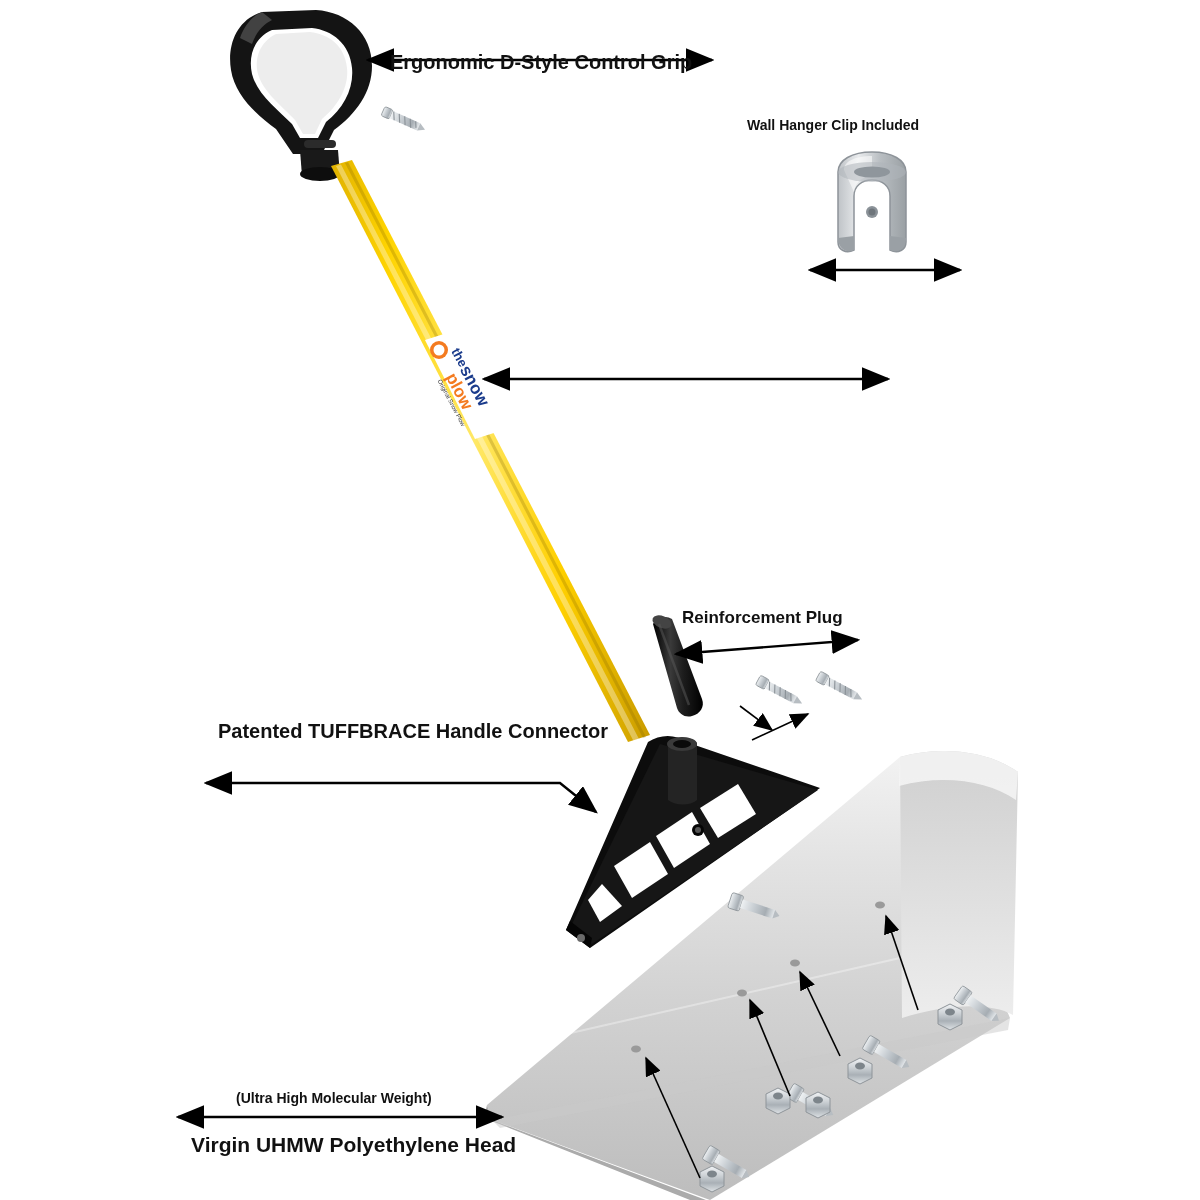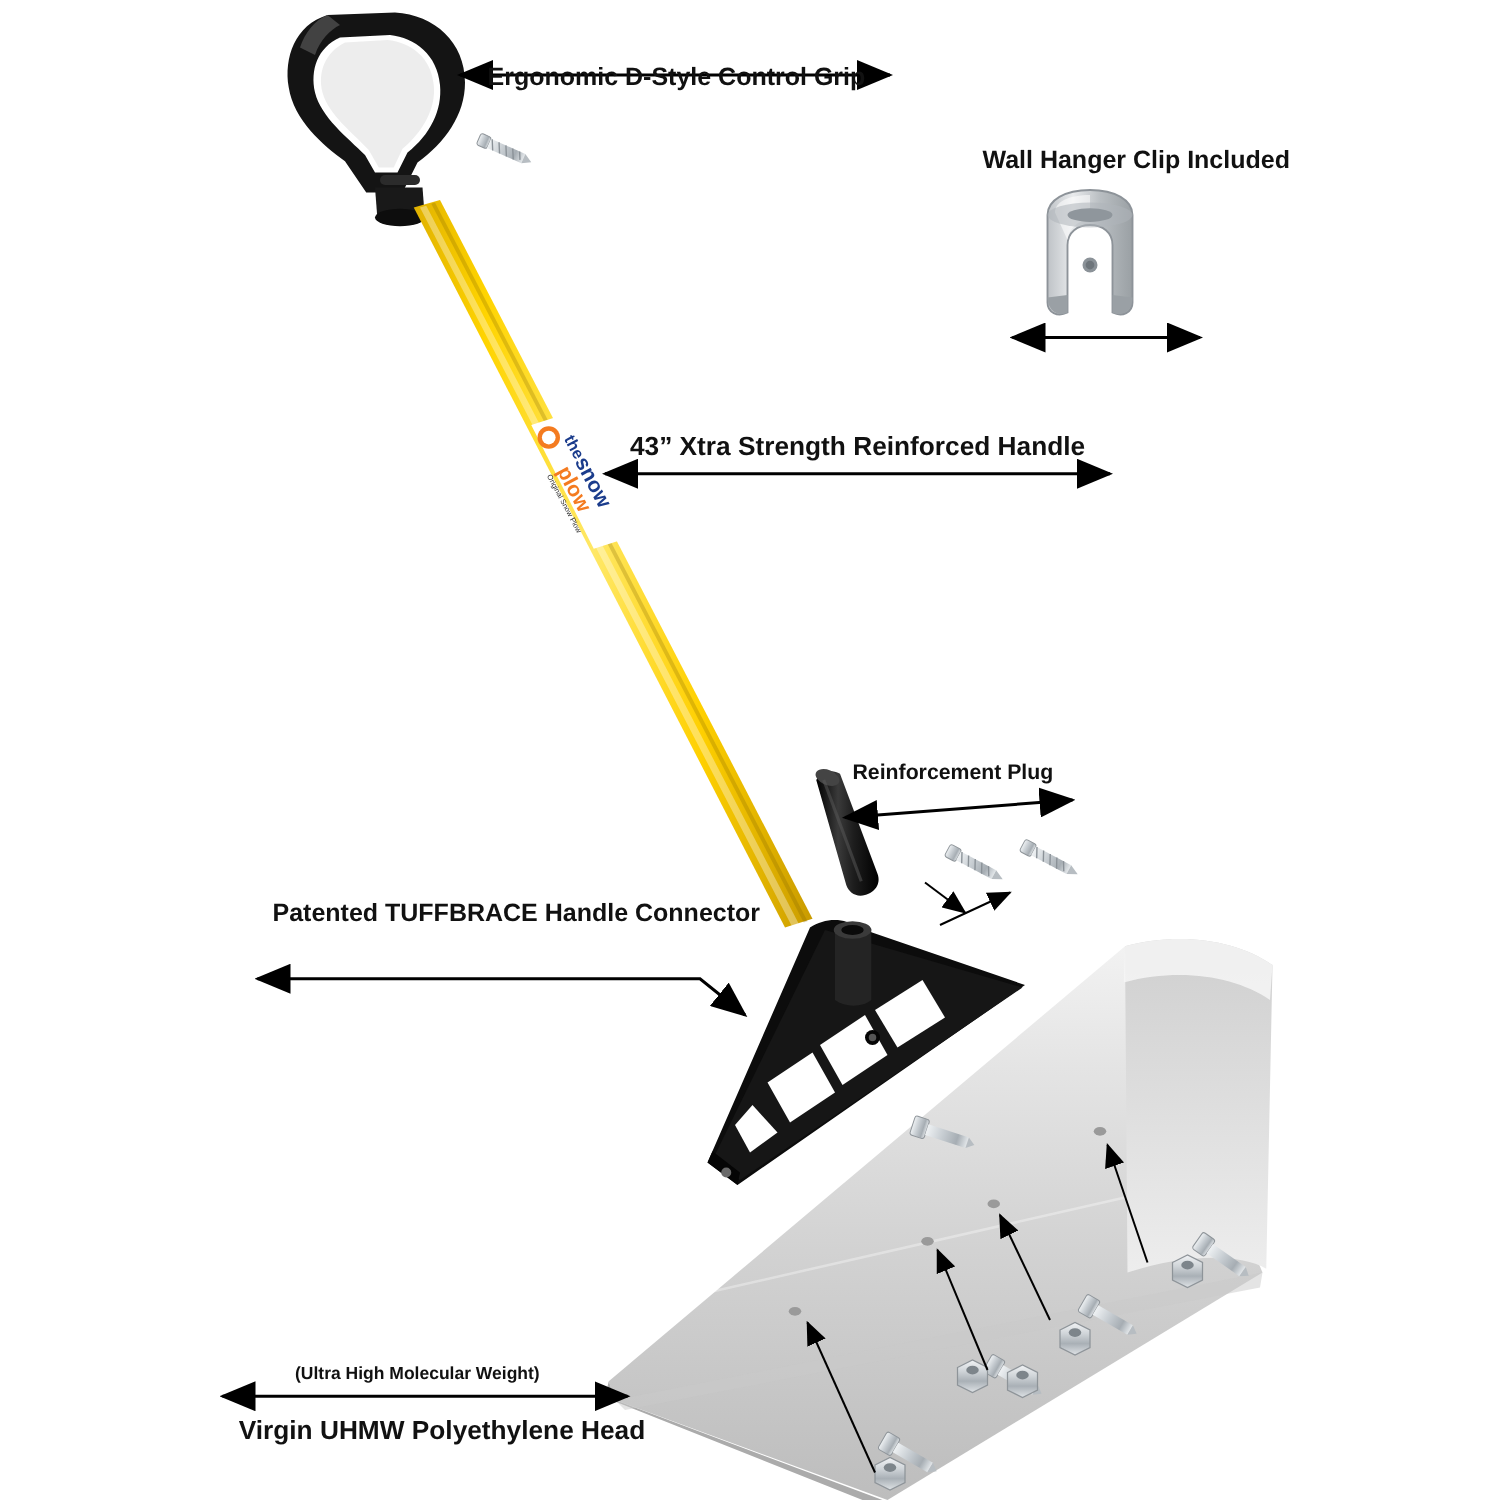--- a/index.html
+++ b/index.html
@@ -22,21 +22,21 @@
     height: 1200px;
   }
   .label {
     position: absolute;
     font-family: "Liberation Sans", sans-serif;
     color: #111111;
     font-weight: bold;
     white-space: nowrap;
   }
   .lbl-grip      { left: 390px; top: 16px;  font-size: 20px; margin-top: 35px; }
-  .lbl-hanger    { left: 786px; top: 117px; font-size: 20px; }
+  .lbl-hanger    { left: 747px; top: 117px; font-size: 14px; }
   .lbl-handle    { left: 504px; top: 346px; font-size: 21px; }
   .lbl-plug      { left: 682px; top: 608px; font-size: 17px; }
   .lbl-tuffbrace { left: 218px; top: 720px; font-size: 20px; }
   .lbl-uhmw-sub  { left: 236px; top: 1090px; font-size: 14px; font-weight: bold; }
   .lbl-uhmw      { left: 191px; top: 1133px; font-size: 21px; text-align: center; }
 </style>
 </head>
 <body>
 
 <div id="stage">
@@ -268,19 +268,18 @@
       <line x1="752" y1="740" x2="808" y2="714" marker-end="url(#arrH)"></line>
       <line x1="918" y1="1010" x2="886" y2="916" marker-end="url(#arrH)"></line>
       <line x1="840" y1="1056" x2="800" y2="972" marker-end="url(#arrH)"></line>
       <line x1="790" y1="1096" x2="750" y2="1000" marker-end="url(#arrH)"></line>
       <line x1="700" y1="1178" x2="646" y2="1058" marker-end="url(#arrH)"></line>
     </g>
   </svg>
 
   <div class="label lbl-grip">Ergonomic D-Style Control Grip</div>
   <div class="label lbl-hanger">Wall Hanger Clip Included</div>
-  <div class="label lbl-handle">43” Xtra Strength Reinforced Handle</div>
   <div class="label lbl-plug">Reinforcement Plug</div>
   <div class="label lbl-tuffbrace">Patented TUFFBRACE Handle Connector</div>
   <div class="label lbl-uhmw-sub">(Ultra High Molecular Weight)</div>
   <div class="label lbl-uhmw">Virgin UHMW Polyethylene Head</div>
 
 </div>
 
 </body></html>

